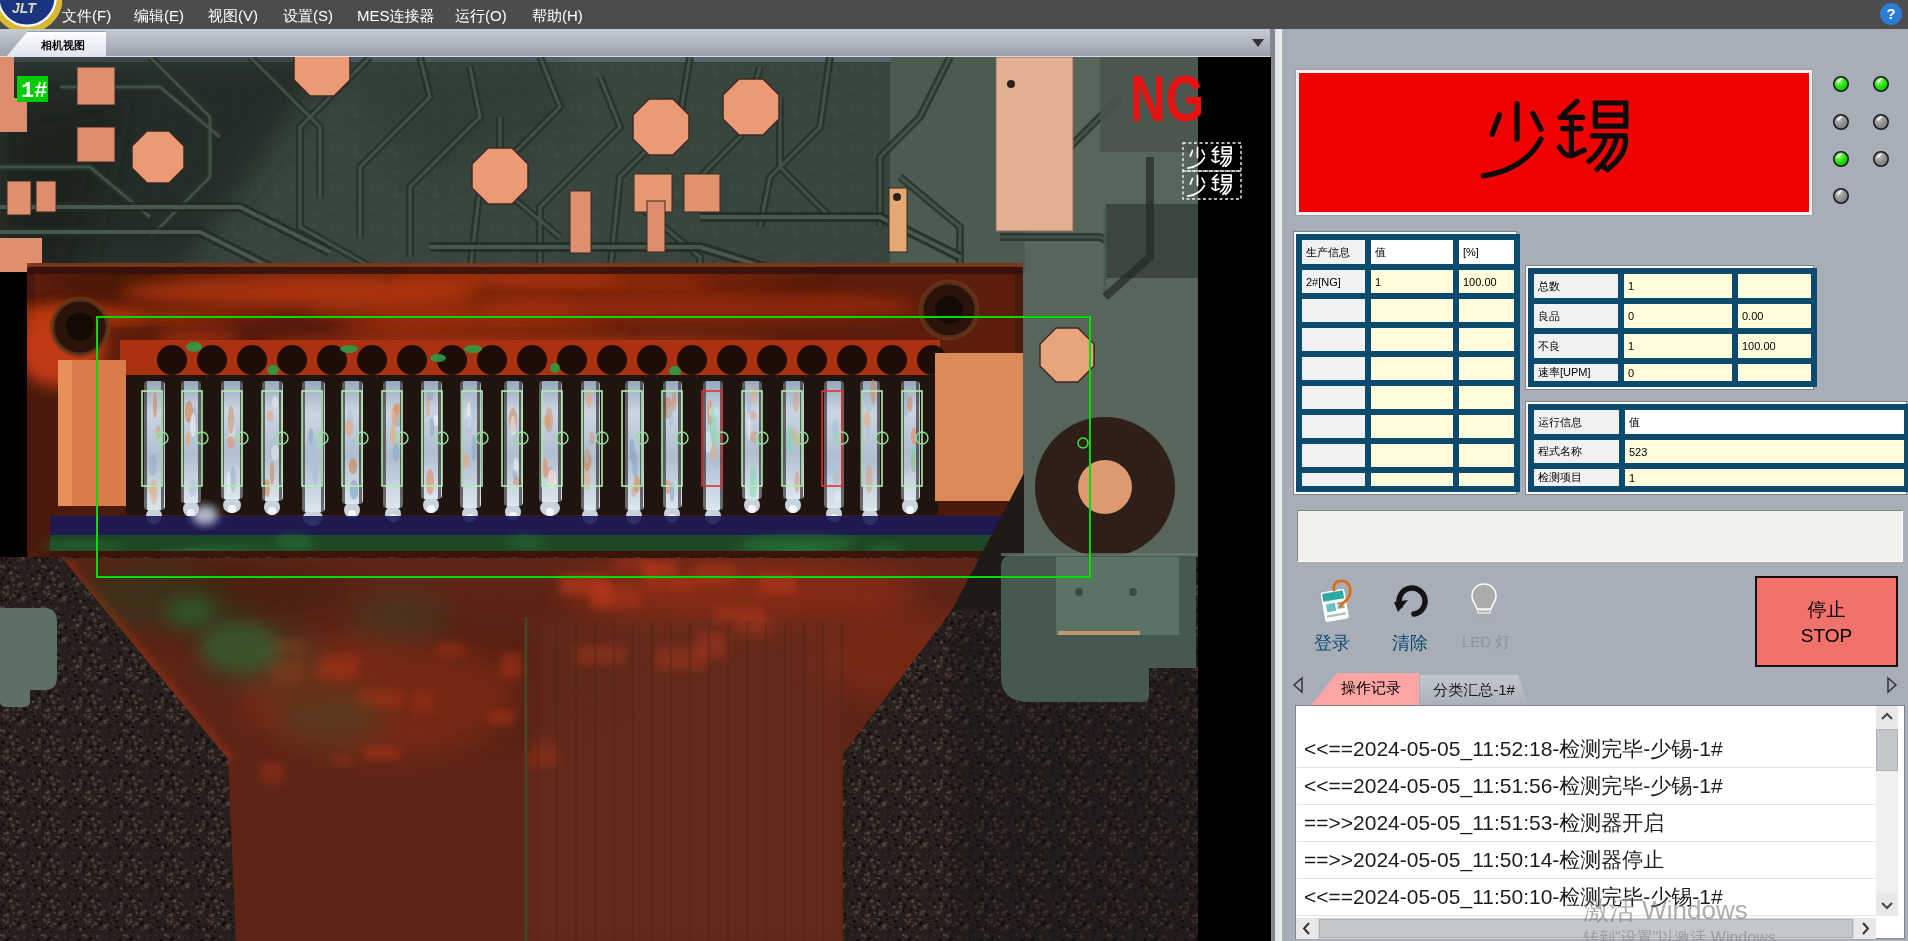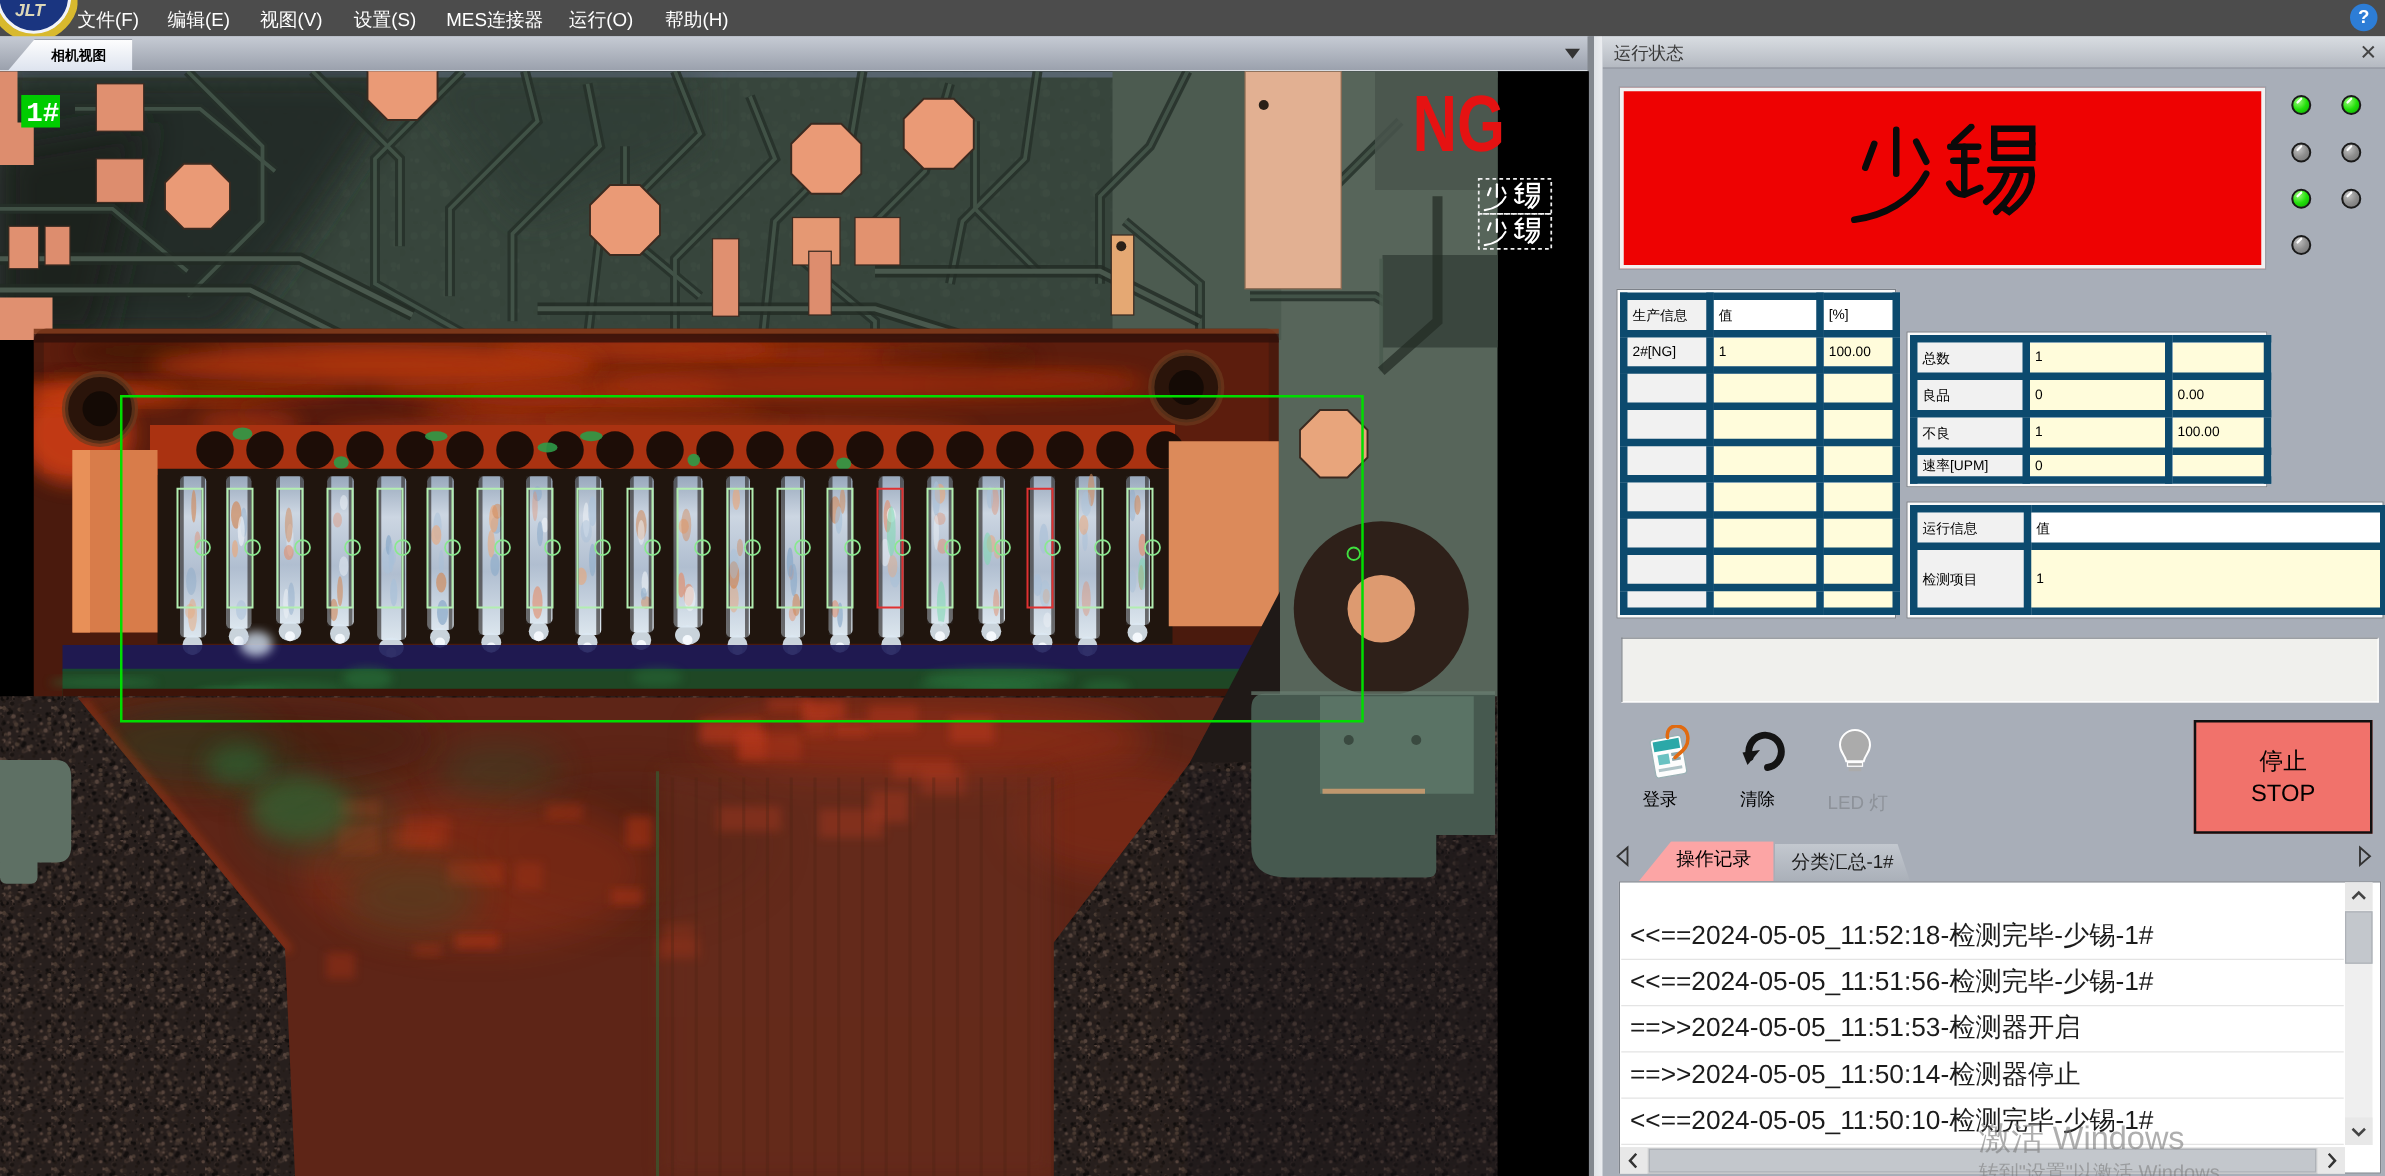--- a/index.html
+++ b/index.html
@@ -31,21 +31,21 @@
 table.t { border-collapse:collapse; table-layout:fixed; background:#fff; }
 table.t td { border:6px solid #0c4a6e; font-size:11px; color:#000; padding:0 4px; overflow:hidden; white-space:nowrap; }
 td.lab { background:#f1f1f1; }
 td.val { background:#fffcdb; }
 .tblwrap { border:1px solid #7d828a; box-shadow: inset 0 0 0 2px #fafafa; background:#fafafa; padding:2px; }
 
 
 #msgbox { left:1297px; top:510px; width:606px; height:52px; background:#f0f0ed; border-top:1px solid #7f848c; border-left:1px solid #7f848c; border-bottom:1px solid #fff; border-right:1px solid #fff; }
 
 
-.btnlab { position:absolute; font-size:14px; color:#000000; }
+.btnlab { position:absolute; font-size:18px; color:#0c4a6e; }
 #stopbtn { left:1755px; top:576px; width:143px; height:91px; background:#f1726b; border:2px solid #101010; text-align:center; color:#000; font-size:19px; line-height:26px; padding-top:19px; }
 
 
 #tabs2 { left:1282px; top:671px; width:626px; height:34px; }
 #t2a { position:absolute; left:29px; top:2px; width:108px; height:32px; background:#fca5a5; clip-path:polygon(26px 0, 100% 0, 100% 100%, 0 100%); text-align:center; font-size:15px; line-height:30px; padding-left:12px; color:#000; }
 #t2b { position:absolute; left:138px; top:4px; width:108px; height:30px; background:linear-gradient(#c3c8cf,#aab0b9); clip-path:polygon(0 0, calc(100% - 10px) 0, 100% 100%, 0 100%); text-align:center; font-size:15px; line-height:30px; color:#1a1a1a; }
 
 
 #logbox { left:1295px; top:705px; width:610px; height:234px; background:#fff; border:1px solid #7f848c; }
 .logrow { position:absolute; left:1px; width:578px; height:37px; border-bottom:1px solid #e4e4e4; font-size:21px; color:#1c1c1c; line-height:36px; padding-left:7px; white-space:nowrap; overflow:hidden; }
@@ -79,21 +79,20 @@
     <text x="12" y="13" font-size="14" fill="#ddd8b8" font-style="italic" font-weight="bold">JLT</text>
   </svg>
 
   <div class="abs" id="tabstrip">
     <div id="camtab">
         <span>相机视图</span>
       </div>
     <div id="tabdrop"></div>
   </div>
 
-  <div class="abs" id="rtitle">运行状态<span id="rclose">×</span></div>
 
   <div class="abs" id="rpanel"></div>
   <div class="abs" style="left:1270px;top:29px;width:12px;height:912px;background:linear-gradient(90deg,#83888f 0,#83888f 5px,#dfe2e6 5px,#eceef1 12px);"></div>
 
   <div class="abs" id="camwrap" style="left:0;top:57px;width:1271px;height:884px;background:#000;">
     <svg width="1271" height="884" viewBox="0 0 1271 884">
 
 <defs>
 <linearGradient id="padg" x1="0" y1="0" x2="0" y2="1">
             <stop offset="0" stop-color="#98a8bc"></stop>
@@ -1017,20 +1016,24 @@
     <table class="t" style="width:376px;height:88px;">
       <colgroup>
           <col style="width:91px">
           <col style="width:285px">
         </colgroup>
       <tbody>
           <tr style="height:30px">
             <td class="lab">运行信息</td>
             <td class="lab" style="background:#fff">值</td>
           </tr>
+      <tr style="height:29px">
+            <td class="lab">程式名称</td>
+            <td class="val">523</td>
+          </tr>
       <tr>
             <td class="lab">检测项目</td>
             <td class="val">1</td>
           </tr>
     </tbody>
       </table>
   </div>
 
   <div class="abs" id="msgbox"></div>
 

